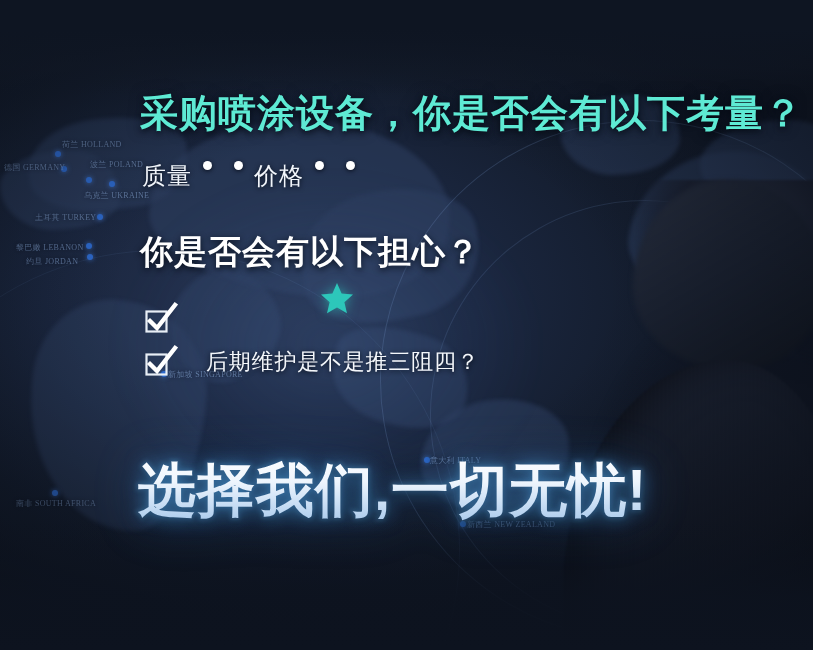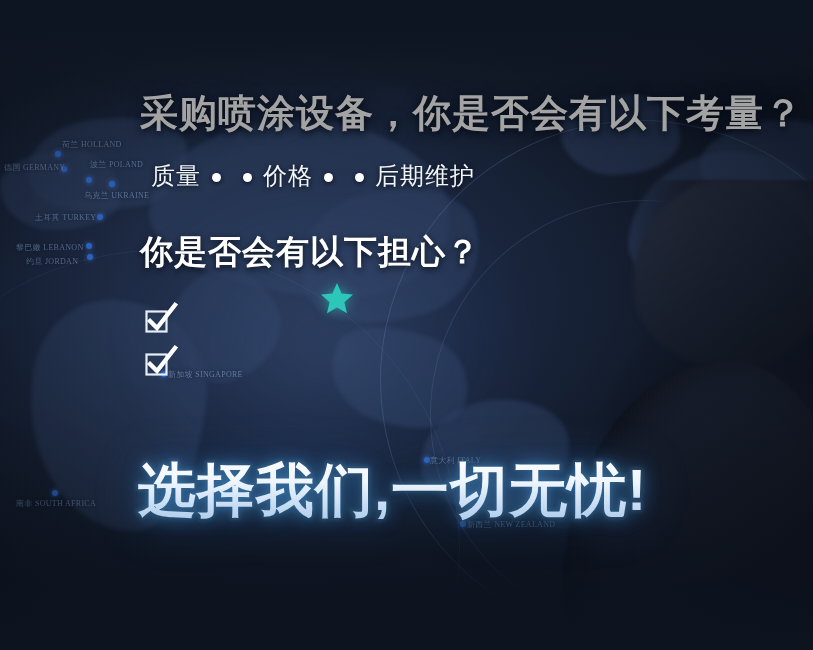--- a/index.html
+++ b/index.html
@@ -125,32 +125,32 @@
     border-radius:55% 45% 0 0/70% 75% 0 0;
     background:repeating-linear-gradient(90deg, rgba(255,255,255,.030) 0px, rgba(255,255,255,.030) 1px, rgba(0,0,0,0) 1px, rgba(0,0,0,0) 4px);
     opacity:.9;
   }
 
   
   .content{ position:absolute; inset:0; }
 
   .h1{
     position:absolute; left:140px; top:88px;
-    font-size:38px; font-weight:bold; color:#a3a3a3;
+    font-size:38px; font-weight:bold; color:#5eead4;
     letter-spacing:1px;
     text-shadow:0 2px 6px rgba(4,8,16,.85), 0 0 14px rgba(10,18,32,.6);
     white-space:nowrap;
   }
   .subline{
     position:absolute; left:142px; top:160px;
     font-size:24px; color:#f2f6fb; font-weight:500;
     letter-spacing:1px;
     text-shadow:0 1px 5px rgba(4,8,16,.9);
     white-space:nowrap;
-    display:flex; align-items:center;margin-left:9px;
+    display:flex; 
   }
   .subline .dot{
     display:inline-block;
     width:9px; height:9px; border-radius:50%;
     background:#ffffff;
     margin:0 11px;
     box-shadow:0 1px 4px rgba(4,8,16,.8);
     position:relative; top:1px;
   }
   .h2{
@@ -276,41 +276,41 @@
 
     <div class="h1">采购喷涂设备，你是否会有以下考量？</div>
 
     <div class="subline" id="subline">
         <span>质量</span>
         <span class="dot"></span>
         <span class="dot"></span>
         <span>价格</span>
         <span class="dot"></span>
         <span class="dot"></span>
-        <span>后期维护</span>
       </div>
 
     <div class="h2">你是否会有以下担心？</div>
 
     <div class="checklist" id="checklist">
         <div class="cl-row">
           <span class="cbox">
             <svg width="34" height="32" viewBox="0 0 34 32">
               <rect x="2.5" y="9.5" width="20" height="20" fill="none" stroke="#e8eef6" stroke-width="2.2"></rect>
               <path d="M6 19 L13 26 L31 3" fill="none" stroke="#ffffff" stroke-width="4.4" stroke-linecap="square" stroke-linejoin="miter"></path>
             </svg>
           </span>
         </div>
         <div class="cl-row">
           <span class="cbox">
             <svg width="34" height="32" viewBox="0 0 34 32">
               <rect x="2.5" y="9.5" width="20" height="20" fill="none" stroke="#e8eef6" stroke-width="2.2"></rect>
               <path d="M6 19 L13 26 L31 3" fill="none" stroke="#ffffff" stroke-width="4.4" stroke-linecap="square" stroke-linejoin="miter"></path>
             </svg>
           </span>
+          <span class="cl-text">后期维护是不是推三阻四？</span>
         </div>
       </div>
 
     <div class="bigline-stroke">选择我们,一切无忧!</div>
     <div class="bigline">选择我们,一切无忧!</div>
 
   </div>
 </div>
 
 </body></html>

